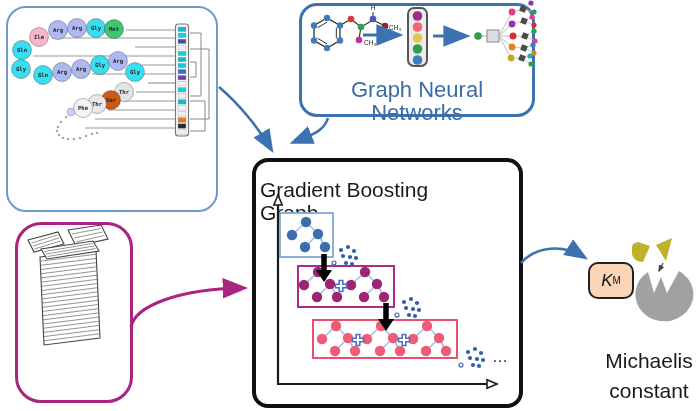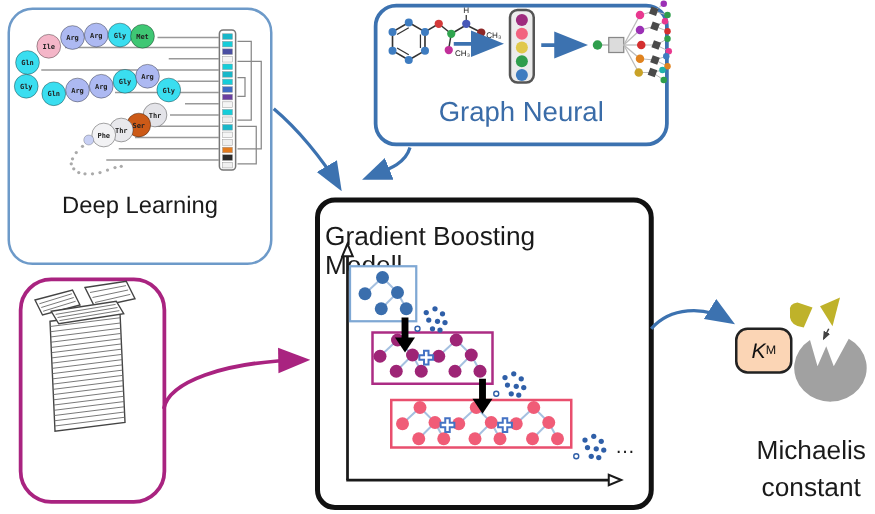--- a/index.html
+++ b/index.html
@@ -27,28 +27,28 @@
 <body>
 
 <div id="canvas">
 
   <div class="box" id="box-dl"></div>
   <div class="box" id="box-gnn"></div>
   <div class="box" id="box-train"></div>
   <div class="box" id="box-gbm"></div>
 
   <div class="lbl" id="lbl-dl">
-    <div>Deep Learning</div>
   </div>
   <div class="lbl" id="lbl-gnn">
     <div>Graph Neural</div>
+    <div>Networks</div>
   </div>
   <div class="lbl" id="lbl-gbm">
     <div>Gradient Boosting</div>
-    <div>Modell</div>
+    <div>Graph</div>
   </div>
   <div class="lbl" id="lbl-mich">
     <div>Michaelis</div>
     <div>constant</div>
   </div>
 
   <div id="km-box">
     <span class="km-k">K</span>
       <sub>M</sub>
   </div>

